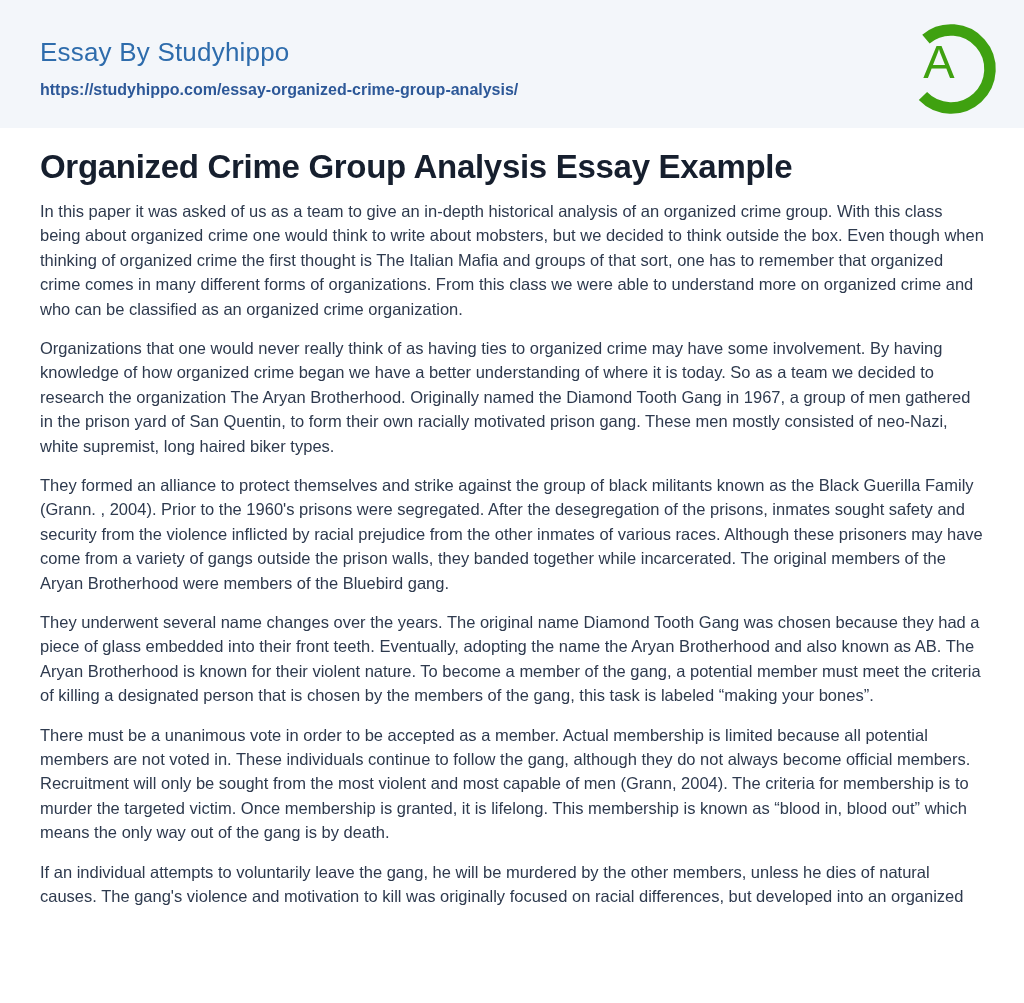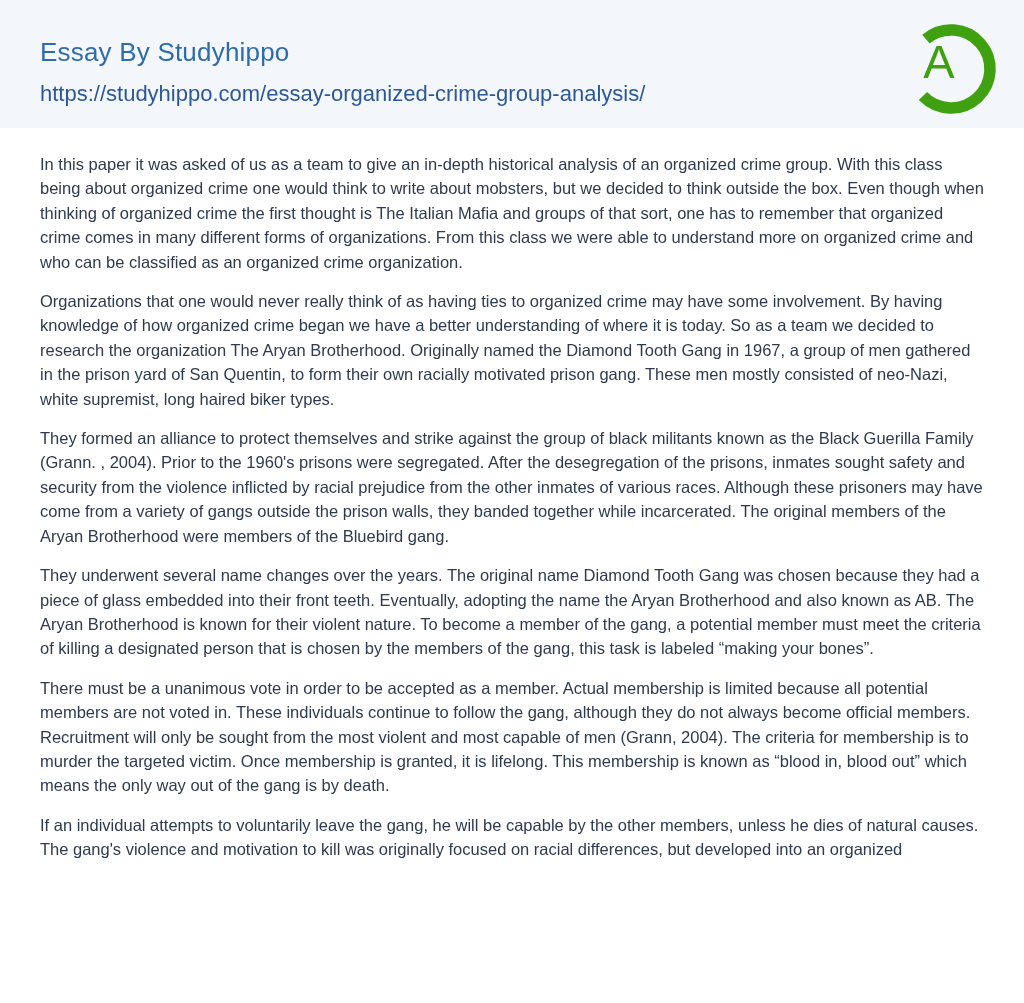--- a/index.html
+++ b/index.html
@@ -20,22 +20,22 @@
   }
   .brand {
     font-size: 26px;
     font-weight: 400;
     letter-spacing: 0.2px;
     color: var(--brand-blue, #2e6cac);
   }
   .url {
     display: inline-block;
     margin-top: 13px;
-    font-size: 22px;
-    font-weight: 400;
+    font-size: 16px;
+    font-weight: 700;
     color: var(--url-blue, #2d5898);
     text-decoration: none;
   }
   .logo {
     position: absolute;
     top: 19px;
     right: 23px;
     width: 100px;
     height: 100px;
   }
@@ -77,19 +77,20 @@
 <header class="header">
   <div class="brand">Essay By Studyhippo</div>
   <a href="#" class="url">https://studyhippo.com/essay-organized-crime-group-analysis/</a>
   <svg class="logo" viewBox="0 0 100 100" aria-hidden="true">
     <path class="logo-arc" d="M 24.93 20.12 A 39 39 0 1 1 21.95 77.09"></path>
     <text class="logo-letter" x="38" y="59">A</text>
   </svg>
 </header>
 
 <main class="content">
+  <h1 class="title">Organized Crime Group Analysis Essay Example</h1>
   <p class="para">In this paper it was asked of us as a team to give an in-depth historical analysis of an organized crime group. With this class being about organized crime one would think to write about mobsters, but we decided to think outside the box. Even though when thinking of organized crime the first thought is The Italian Mafia and groups of that sort, one has to remember that organized crime comes in many different forms of organizations. From this class we were able to understand more on organized crime and who can be classified as an organized crime organization.</p>
   <p class="para">Organizations that one would never really think of as having ties to organized crime may have some involvement. By having knowledge of how organized crime began we have a better understanding of where it is today. So as a team we decided to research the organization The Aryan Brotherhood. Originally named the Diamond Tooth Gang in 1967, a group of men gathered in the prison yard of San Quentin, to form their own racially motivated prison gang. These men mostly consisted of neo-Nazi, white supremist, long haired biker types.</p>
   <p class="para">They formed an alliance to protect themselves and strike against the group of black militants known as the Black Guerilla Family (Grann. , 2004). Prior to the 1960's prisons were segregated. After the desegregation of the prisons, inmates sought safety and security from the violence inflicted by racial prejudice from the other inmates of various races. Although these prisoners may have come from a variety of gangs outside the prison walls, they banded together while incarcerated. The original members of the Aryan Brotherhood were members of the Bluebird gang.</p>
   <p class="para">They underwent several name changes over the years. The original name Diamond Tooth Gang was chosen because they had a piece of glass embedded into their front teeth. Eventually, adopting the name the Aryan Brotherhood and also known as AB. The Aryan Brotherhood is known for their violent nature. To become a member of the gang, a potential member must meet the criteria of killing a designated person that is chosen by the members of the gang, this task is labeled “making your bones”.</p>
   <p class="para">There must be a unanimous vote in order to be accepted as a member. Actual membership is limited because all potential members are not voted in. These individuals continue to follow the gang, although they do not always become official members. Recruitment will only be sought from the most violent and most capable of men (Grann, 2004). The criteria for membership is to murder the targeted victim. Once membership is granted, it is lifelong. This membership is known as “blood in, blood out” which means the only way out of the gang is by death.</p>
-  <p class="para">If an individual attempts to voluntarily leave the gang, he will be capable by the other members, unless he dies of natural causes. The gang's violence and motivation to kill was originally focused on racial differences, but developed into an organized</p>
+  <p class="para">If an individual attempts to voluntarily leave the gang, he will be murdered by the other members, unless he dies of natural causes. The gang's violence and motivation to kill was originally focused on racial differences, but developed into an organized</p>
 </main>
 
 </body></html>

